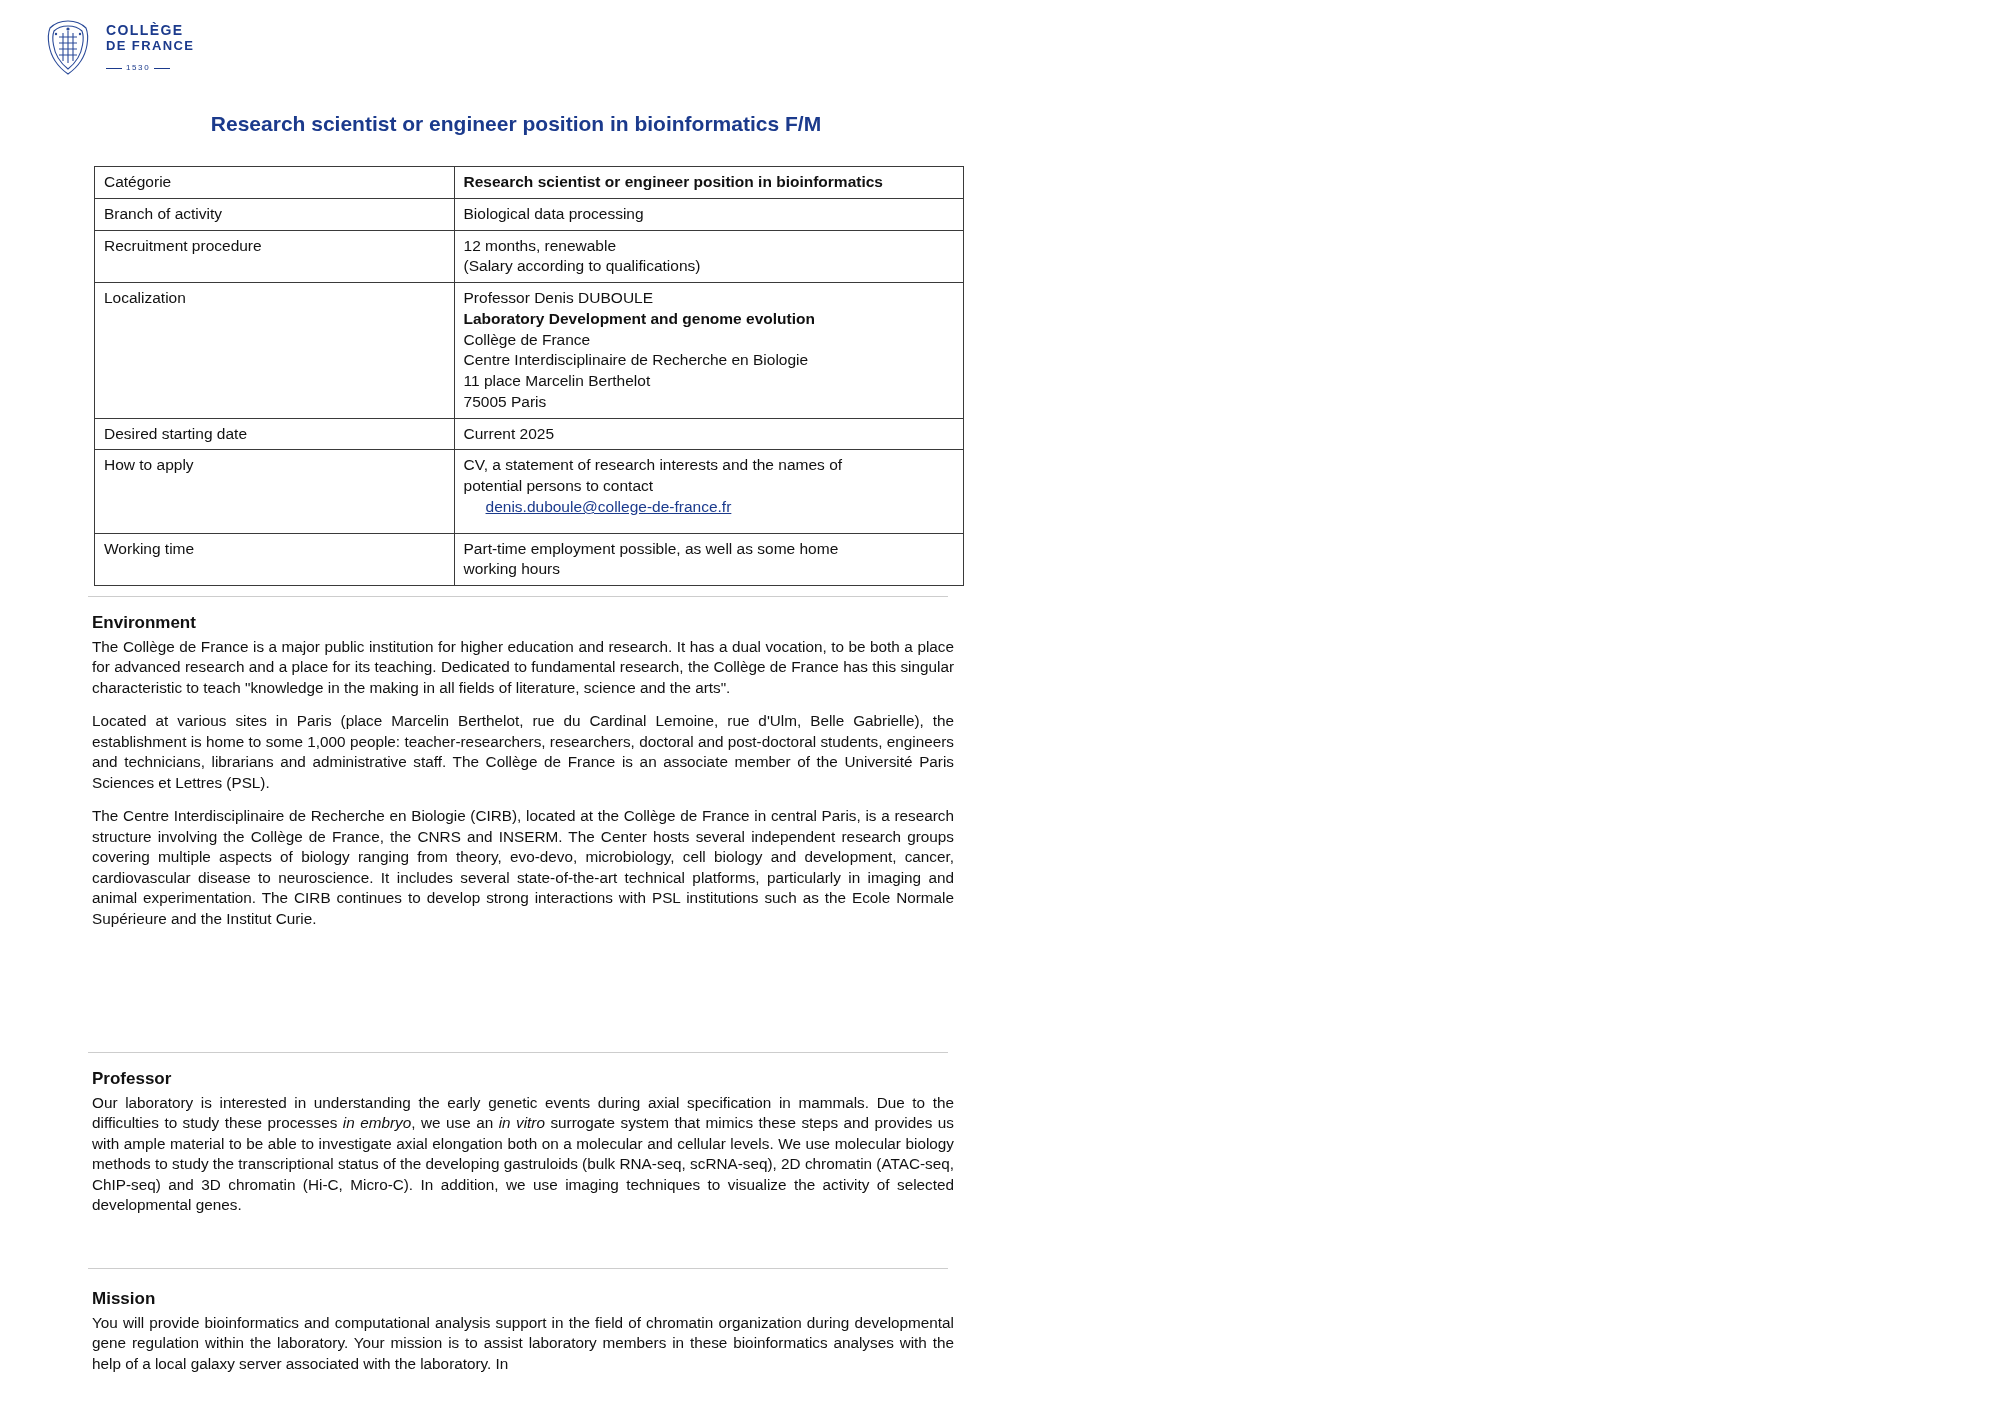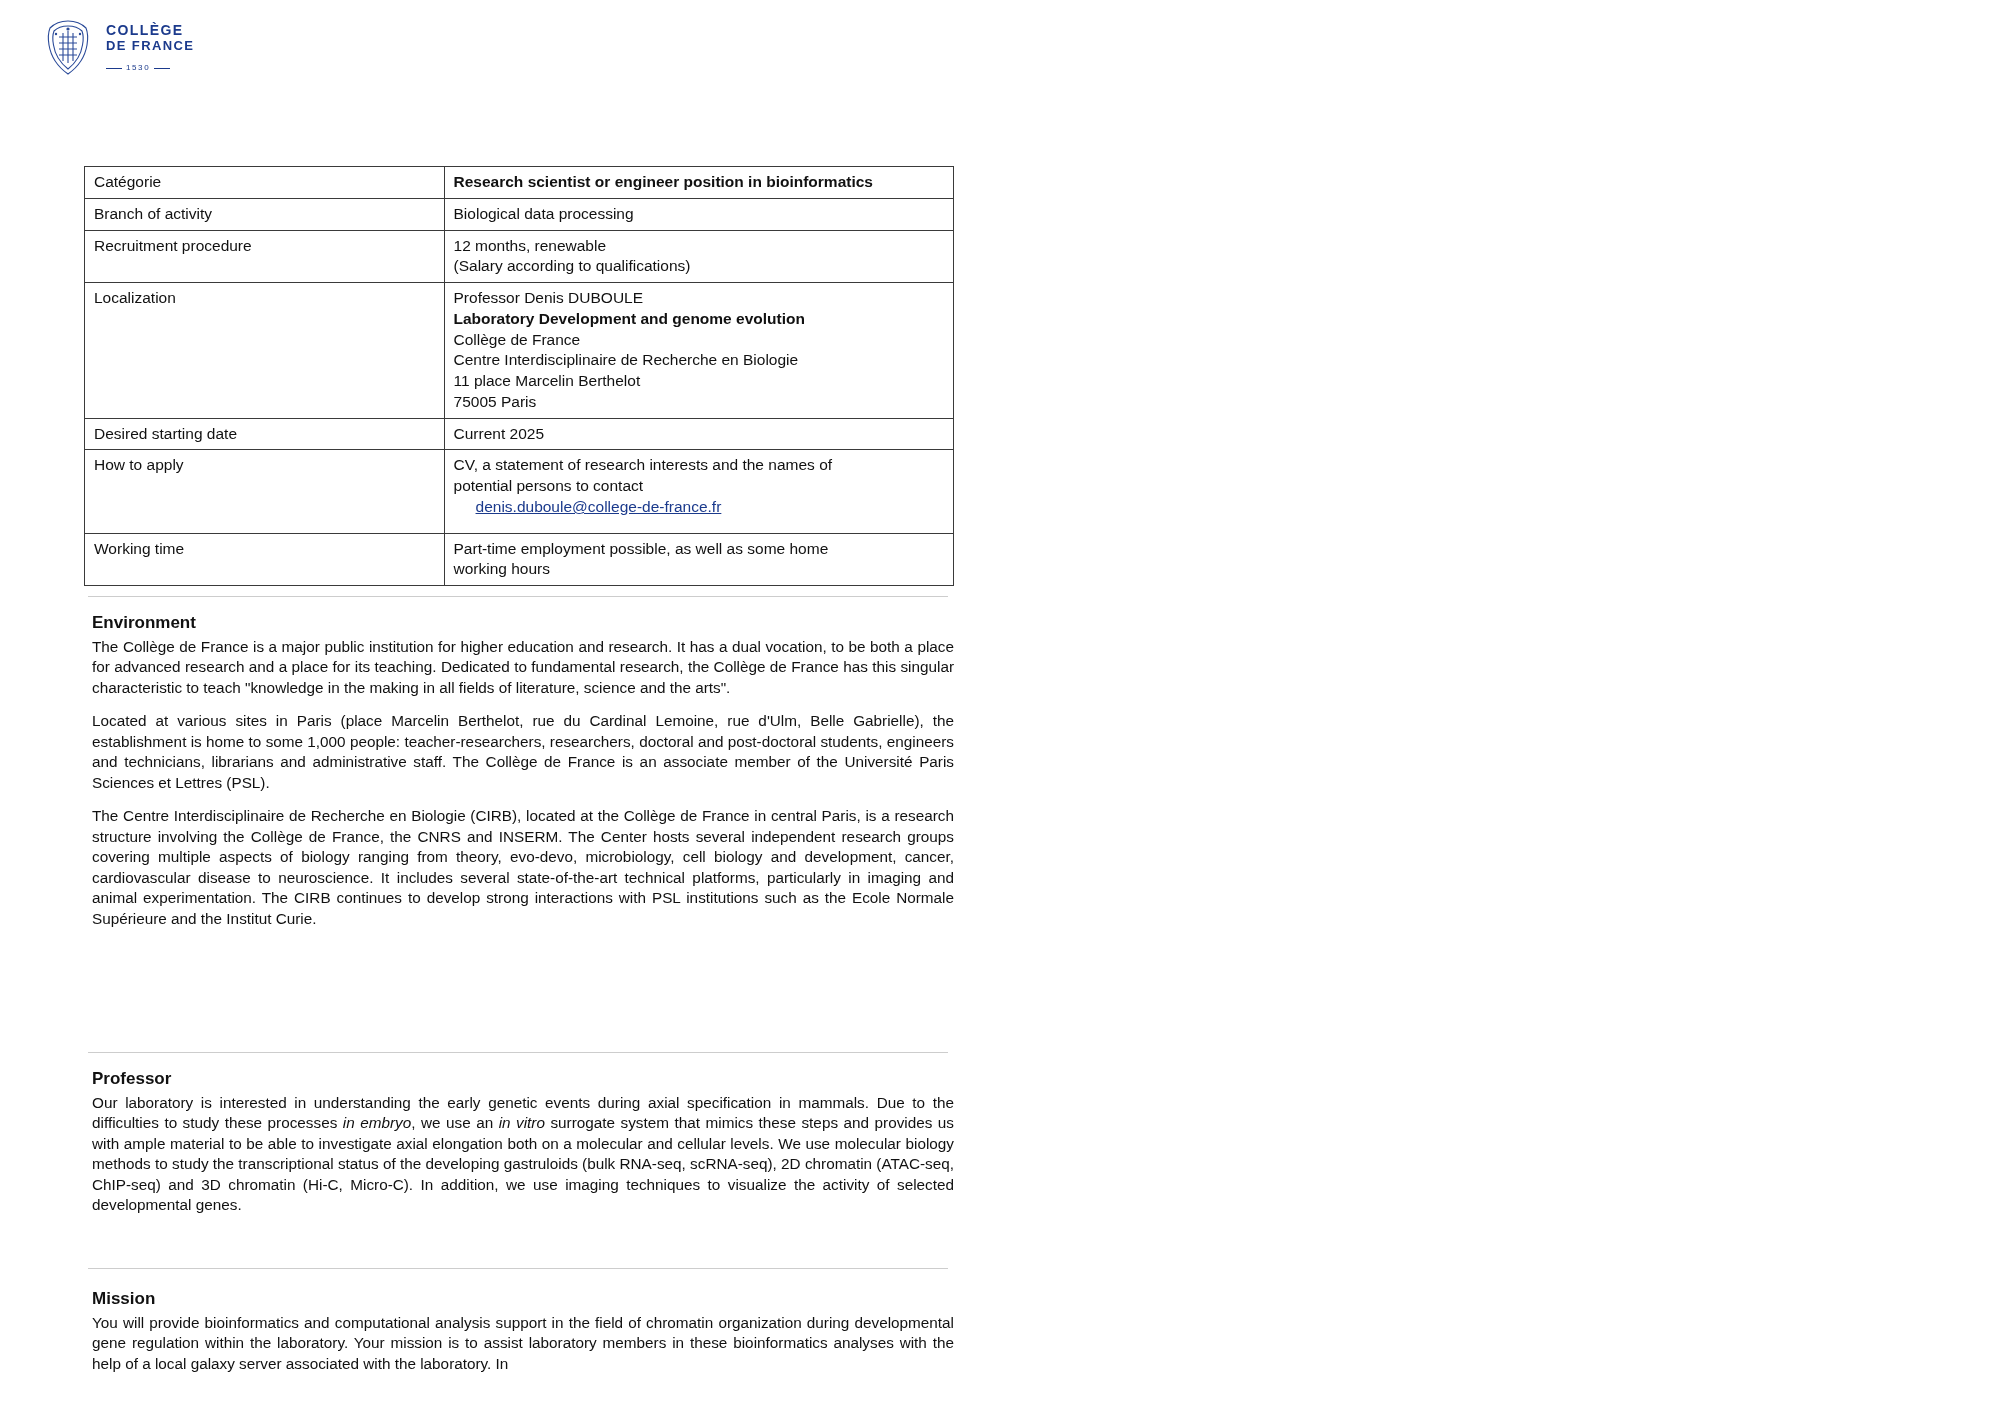--- a/index.html
+++ b/index.html
@@ -77,21 +77,21 @@
     top: 112px;
     width: 860px;
     color: #1b3a8c;
     font-size: 21px;
     font-weight: bold;
     text-align: center;
   }
 
   table.info {
     position: absolute;
-    left: 84px;
+    left: 94px;
     top: 166px;
     width: 870px;
     border-collapse: collapse;
     font-size: 15.5px;
     color: #111;
   }
   table.info td {
     border: 1px solid #3a3a3a;
     padding: 5px 9px;
     vertical-align: top;
@@ -160,20 +160,21 @@
         <div class="l1">COLLÈGE</div>
         <div class="l2">DE FRANCE</div>
         <div class="l3">
           <span class="bar"></span>
           <span>1530</span>
           <span class="bar"></span>
         </div>
       </div>
     </div>
 
+    <div class="doc-title">Research scientist or engineer position in bioinformatics F/M</div>
 
     <table class="info">
       <tbody>
         <tr>
           <td class="k">Catégorie</td>
           <td class="v b">Research scientist or engineer position in bioinformatics</td>
         </tr>
         <tr>
           <td class="k">Branch of activity</td>
           <td class="v">Biological data processing</td>

